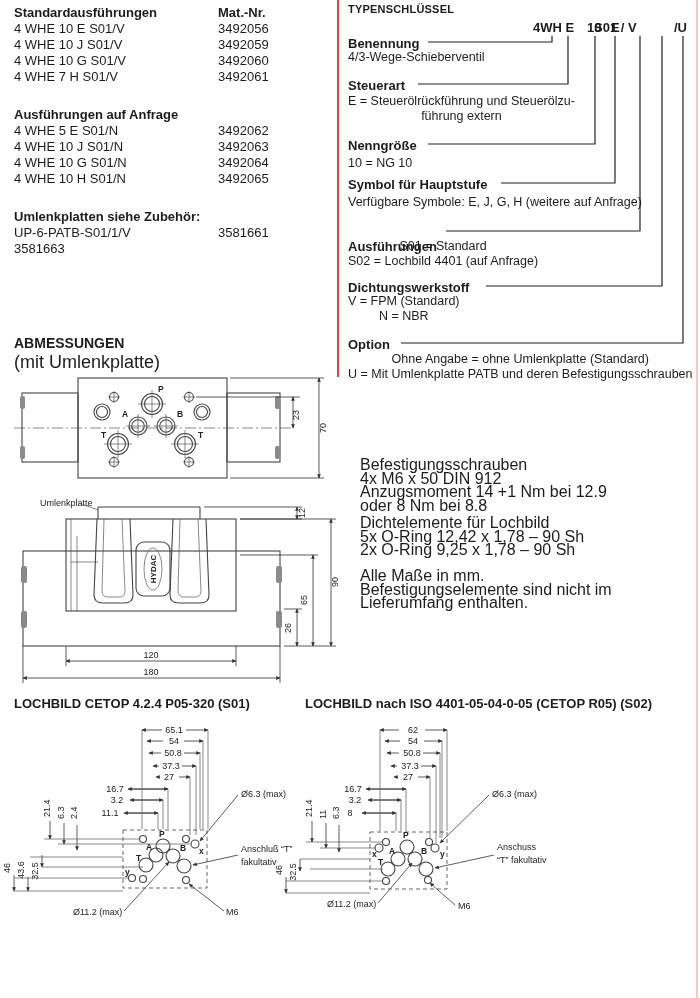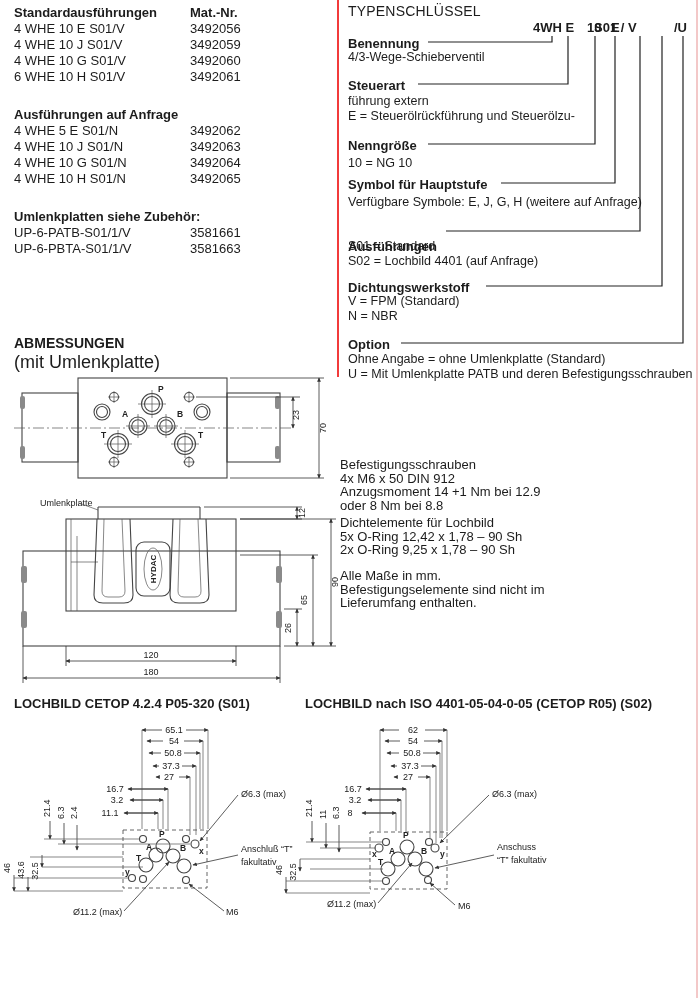--- a/index.html
+++ b/index.html
@@ -1,33 +1,33 @@
 <!DOCTYPE html>
 <html><head>
 <meta charset="utf-8">
 <style>
   html,body{margin:0;padding:0;background:#fff;}
   #page{position:relative;width:700px;height:998px;background:#fff;overflow:hidden;
         font-family:"Liberation Sans",sans-serif;color:#1c1c1c;}
   
   .tbl{position:absolute;left:14px;font-size:13px;line-height:16px;}
-  .trow{display:flex;}
+  .trow{display:flex;gap:28px;}
   .trow .c1{width:176px;}
   .thead{font-weight:bold;}
   
-  .ts-title{position:absolute;left:348px;top:3px;font-size:14px;font-weight:normal;letter-spacing:.2px;}
+  .ts-title{position:absolute;left:348px;top:3px;font-size:11px;font-weight:bold;letter-spacing:.2px;}
   .code-part{position:absolute;top:20px;font-size:13px;font-weight:bold;}
   .ts-label{position:absolute;left:348px;font-size:13px;font-weight:bold;text-align:right;}
-  .ts-desc{position:absolute;left:348px;font-size:12.5px;line-height:15px;}
+  .ts-desc{position:absolute;left:348px;font-size:12.5px;line-height:15px;text-align:center;}
   
   .h1{position:absolute;font-size:14px;font-weight:bold;}
   .h2{position:absolute;font-size:18px;}
   .lb-title{position:absolute;font-size:13px;font-weight:bold;}
   
-  .note{position:absolute;left:340px;font-size:13px;line-height:13.5px;}
+  .note{position:absolute;left:360px;font-size:16px;line-height:13.5px;}
   
   .red-divider{position:absolute;left:337px;top:0;width:2px;height:377px;background:#f23b3b;}
   .pink-edge{position:absolute;left:696px;top:0;width:2px;height:998px;background:#f3c8c8;}
   svg{position:absolute;overflow:visible;font-family:"Liberation Sans",sans-serif;}
   svg text{fill:#222;}
   .dwg{stroke:#444;fill:none;stroke-width:1.1;}
   .thin{stroke:#555;fill:none;stroke-width:.7;}
   .dim{stroke:#333;fill:none;stroke-width:.8;}
   .tab{fill:#8a8a8a;stroke:none;}
   .dimtxt{font-size:9px;}
@@ -53,21 +53,21 @@
       </div>
     <div class="trow">
         <span class="c1">4 WHE 10 J S01/V</span>
         <span>3492059</span>
       </div>
     <div class="trow">
         <span class="c1">4 WHE 10 G S01/V</span>
         <span>3492060</span>
       </div>
     <div class="trow">
-        <span class="c1">6 WHE 10 H S01/V</span>
+        <span class="c1">4 WHE 7 H S01/V</span>
         <span>3492061</span>
       </div>
   </div>
 
   <div class="tbl" style="top:107px">
     <div class="trow thead">
       <span>Ausführungen auf Anfrage</span>
     </div>
     <div class="trow">
         <span class="c1">4 WHE 5 E S01/N</span>
@@ -89,41 +89,40 @@
 
   <div class="tbl" style="top:209px">
     <div class="trow thead">
       <span>Umlenkplatten siehe Zubehör:</span>
     </div>
     <div class="trow">
         <span class="c1">UP-6-PATB-S01/1/V</span>
         <span>3581661</span>
       </div>
     <div class="trow">
-        <span class="c1">UP-6-PBTA-S01/1/V</span>
         <span>3581663</span>
       </div>
   </div>
 
   <div class="ts-title">TYPENSCHLÜSSEL</div>
   <span class="code-part" style="left:533px">4WH E</span>
   <span class="code-part" style="left:587px">10</span>
   <span class="code-part" style="left:611px">E</span>
   <span class="code-part" style="left:594px">S01 / V</span>
   <span class="code-part" style="left:674px">/U</span>
 
   <div class="ts-label" style="top:36px">Benennung</div>
   <div class="ts-desc" style="top:50px">
       <div>4/3-Wege-Schieberventil</div>
     </div>
 
   <div class="ts-label" style="top:78px">Steuerart</div>
   <div class="ts-desc" style="top:94px">
+    <div>E = Steuerölrückführung und Steuerölzu-</div>
     <div>führung extern</div>
-    <div>E = Steuerölrückführung und Steuerölzu-</div>
   </div>
 
   <div class="ts-label" style="top:138px">Nenngröße</div>
   <div class="ts-desc" style="top:156px">
       <div>10 = NG 10</div>
     </div>
 
   <div class="ts-label" style="top:177px">Symbol für Hauptstufe</div>
   <div class="ts-desc" style="top:195px">
       <div>Verfügbare Symbole: E, J, G, H (weitere auf Anfrage)</div>

